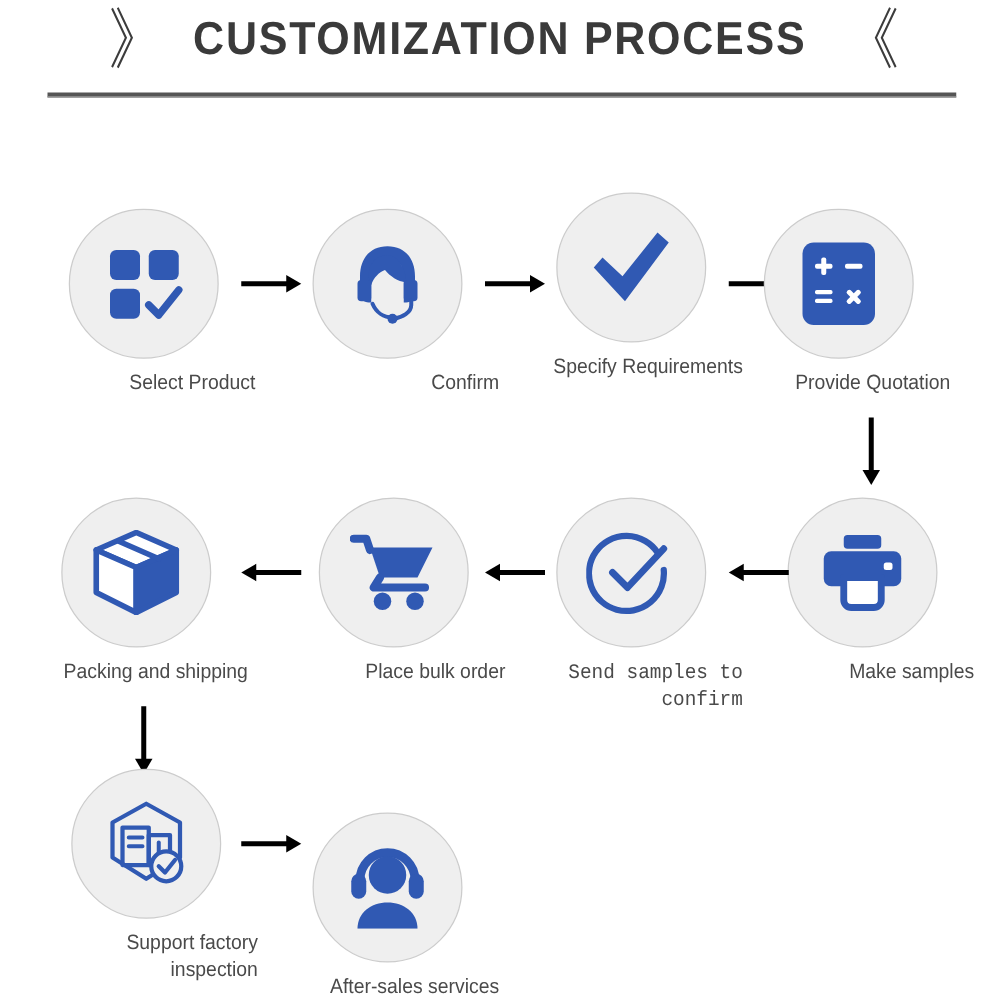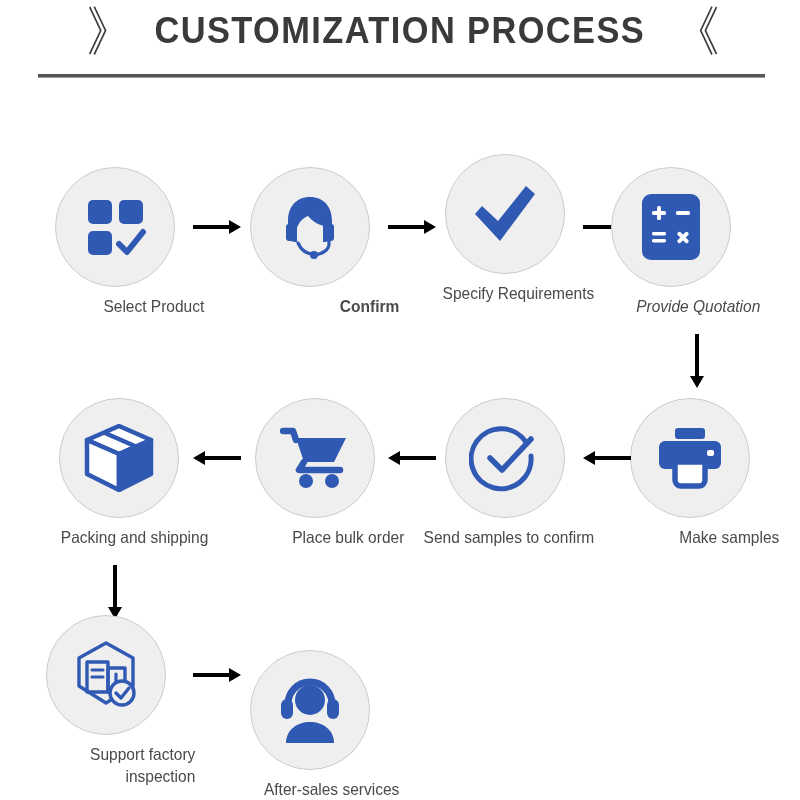--- a/index.html
+++ b/index.html
@@ -153,21 +153,21 @@
     </svg>
   </div>
   <div class="node-label">Select Product</div>
 </div>
 
 <div class="arrow-h right" style="left:193px; top:219px; width:48px;">
   <span class="shaft"></span>
     <span class="head"></span>
 </div>
 
-<div class="node" style="left:215px; top:167px;font-weight:bold;">
+<div class="node" style="left:215px; top:167px;">
   <div class="circle">
     <svg width="72" height="72" viewBox="0 0 72 72">
       <path d="M36 6C22 6 14 16 14 30v14c0 4 3 7 7 7h2V30c0-9 6-15 13-15s13 6 13 15v21h2c4 0 7-3 7-7V30C58 16 50 6 36 6z" fill="#3059B3"></path>
       <path d="M36 13c-9 0-15 7-15 16 0 3 1 6 2 8 2-6 6-10 11-12 4 5 10 9 17 10 0-9-6-22-15-22z" fill="#3059B3"></path>
       <path d="M15 33h5c2 0 3 1 3 3v11c0 2-1 3-3 3h-5c-2 0-3-1-3-3V36c0-2 1-3 3-3z" fill="#3059B3"></path>
       <path d="M52 33h5c2 0 3 1 3 3v11c0 2-1 3-3 3h-5c-2 0-3-1-3-3V36c0-2 1-3 3-3z" fill="#3059B3"></path>
       <path d="M55 49v4c0 6-7 10-14 11" fill="none" stroke="#3059B3" stroke-width="3.2" stroke-linecap="round"></path>
       <circle cx="40" cy="64" r="4" fill="#3059B3"></circle>
       <path d="M24 52c3 7 9 11 16 11" fill="none" stroke="#3059B3" stroke-width="3.2" stroke-linecap="round"></path>
     </svg>
@@ -187,21 +187,21 @@
     </svg>
   </div>
   <div class="node-label">Specify Requirements</div>
 </div>
 
 <div class="arrow-h right" style="left:583px; top:219px; width:48px;">
   <span class="shaft"></span>
     <span class="head"></span>
 </div>
 
-<div class="node" style="left:576px; top:167px;font-style:italic;">
+<div class="node" style="left:576px; top:167px;">
   <div class="circle">
     <svg width="62" height="70" viewBox="0 0 62 70">
       <rect x="2" y="2" width="58" height="66" rx="9" fill="#3059B3"></rect>
       <rect x="12" y="19" width="14" height="4" rx="1.6" fill="#fff"></rect>
       <rect x="17" y="14" width="4" height="14" rx="1.6" fill="#fff"></rect>
       <rect x="36" y="19" width="14" height="4" rx="1.6" fill="#fff"></rect>
       <rect x="12" y="40" width="14" height="3.4" rx="1.4" fill="#fff"></rect>
       <rect x="12" y="47" width="14" height="3.4" rx="1.4" fill="#fff"></rect>
       <g fill="#fff" transform="translate(43,45.5) rotate(45)">
         <rect x="-7" y="-2" width="14" height="4" rx="1.6"></rect>
@@ -227,21 +227,21 @@
     </svg>
   </div>
   <div class="node-label">Make samples</div>
 </div>
 
 <div class="arrow-h left" style="left:583px; top:450px; width:48px;">
   <span class="shaft"></span>
     <span class="head"></span>
 </div>
 
-<div class="node" style="left:410px; top:398px;">
+<div class="node" style="left:410px; top:398px;font-family:Liberation Mono, monospace;">
   <div class="circle">
     <svg width="72" height="72" viewBox="0 0 72 72">
       <path d="M57 20a30 30 0 1 0 5 14" fill="none" stroke="#3059B3" stroke-width="5" stroke-linecap="round"></path>
       <path d="M21 36 L33 48 L62 17" fill="none" stroke="#3059B3" stroke-width="5.5" stroke-linecap="round" stroke-linejoin="round"></path>
     </svg>
   </div>
   <div class="node-label">Send samples to confirm</div>
 </div>
 
 <div class="arrow-h left" style="left:388px; top:450px; width:48px;">
@@ -260,38 +260,38 @@
     </svg>
   </div>
   <div class="node-label">Place bulk order</div>
 </div>
 
 <div class="arrow-h left" style="left:193px; top:450px; width:48px;">
   <span class="shaft"></span>
     <span class="head"></span>
 </div>
 
-<div class="node" style="left:24px; top:398px;">
+<div class="node" style="left:14px; top:398px;">
   <div class="circle">
     <svg width="72" height="68" viewBox="0 0 72 68">
       <path d="M36 2 L68 16 L36 30 L4 16 Z" fill="#fff" stroke="#3059B3" stroke-width="4.5" stroke-linejoin="round"></path>
       <path d="M4 16 L4 50 L36 66 L36 30 Z" fill="#fff" stroke="#3059B3" stroke-width="4.5" stroke-linejoin="round"></path>
       <path d="M68 16 L68 50 L36 66 L36 30 Z" fill="#3059B3" stroke="#3059B3" stroke-width="4.5" stroke-linejoin="round"></path>
       <path d="M22 9 L54 23" fill="none" stroke="#3059B3" stroke-width="4.5" stroke-linecap="round"></path>
     </svg>
   </div>
   <div class="node-label">Packing and shipping</div>
 </div>
 
 <div class="arrow-v" style="left:107px; top:565px; height:54px;">
   <span class="shaft"></span>
     <span class="head"></span>
 </div>
 
-<div class="node" style="left:11px; top:615px;">
+<div class="node" style="left:22px; top:615px;">
   <div class="circle">
     <svg width="72" height="70" viewBox="0 0 72 70">
       <path d="M36 3 L63 18 L63 46 L36 63 L9 46 L9 18 Z" fill="none" stroke="#3059B3" stroke-width="3.4" stroke-linejoin="round"></path>
       <path d="M17 22 H38 V52 H17 Z" fill="none" stroke="#3059B3" stroke-width="3.4" stroke-linejoin="round"></path>
       <path d="M22 30 H33 M22 37 H33" fill="none" stroke="#3059B3" stroke-width="3.2" stroke-linecap="round"></path>
       <path d="M38 28 H55 V52 H38 Z" fill="none" stroke="#3059B3" stroke-width="3.4" stroke-linejoin="round"></path>
       <path d="M46 34 V43" fill="none" stroke="#3059B3" stroke-width="3.2" stroke-linecap="round"></path>
       <circle cx="52" cy="53" r="12" fill="#efefef" stroke="#3059B3" stroke-width="3.4"></circle>
       <path d="M46 53 L51 58 L59 48" fill="none" stroke="#3059B3" stroke-width="3.4" stroke-linecap="round" stroke-linejoin="round"></path>
     </svg>

